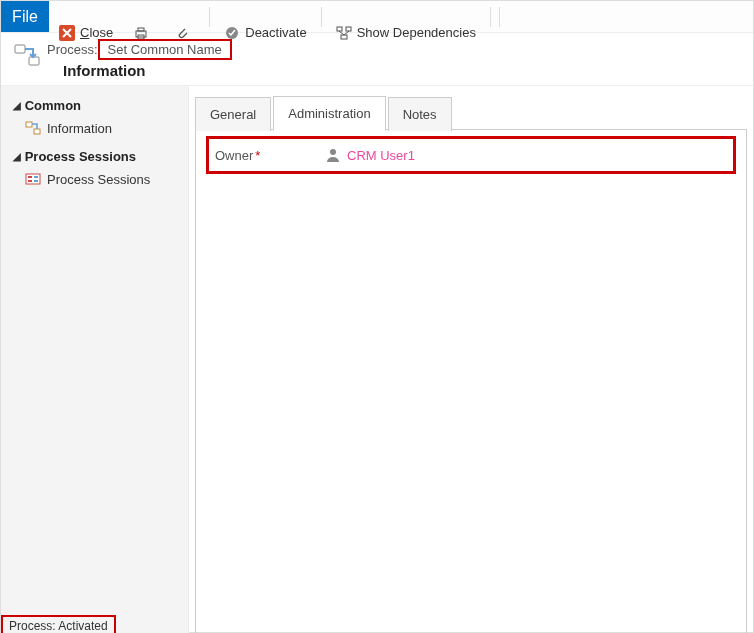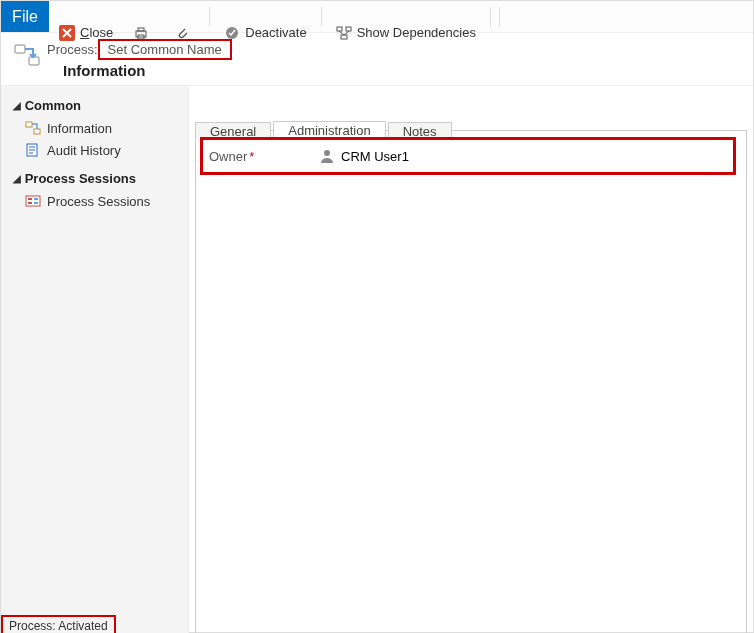--- a/index.html
+++ b/index.html
@@ -95,50 +95,50 @@
     padding: 2px 6px;
     border: 2px solid #c00;
     font-size: 12px;
   }
   .status-bar b { font-weight: normal; }
 
   
   .main { flex: 1; padding: 8px 6px 0 6px; display:flex; flex-direction:column;}
   .tabs { display: flex; align-items: flex-end; border-bottom: 1px solid #ccc; }
   .tab {
-    padding: 1px 14px;
+    padding: 9px 14px;
     border: 1px solid #ccc;
     border-bottom: none;
     background: #f5f5f5;
     margin-right: 2px;
     cursor: pointer;
     color: #444;
     position: relative;
-    top: 10px;
-  }
-  .tab.active { background: #fff; border-bottom: 1px solid #fff; margin-top: 17px; }
+    top: 2px;
+  }
+  .tab.active { background: #fff; border-bottom: 1px solid #fff; }
 
   .form-area {
     border: 1px solid #ccc; border-top: none;
     flex: 1;
     padding: 0;
     position: relative;
   }
   .owner-highlight {
     border: 3px solid #c00;
-    margin: 6px 10px 0 4px;
+    margin: 6px 10px 0 10px;
     padding: 8px 6px 8px 6px;
     display: flex; align-items: flex-end;
   }
   .field-row { display: flex; align-items: center; padding: 8px 6px; margin: 0 10px; border-top: 1px solid #eee;}
   .field-label { width: 100px; color: #555; }
   .req { color: #c00; margin-left: 2px; }
   .owner-value {
     display: flex; align-items: center;
-    color: #000000;
+    color: #ec4899;
     margin-left: 10px;
   }
   .owner-value .icon { margin-right: 6px; }
 
   .caret-down { width:0;height:0;border-left:4px solid transparent;border-right:4px solid transparent;border-top:5px solid #555;display:inline-block;margin-left:4px;vertical-align:middle;}
 </style>
 </head>
 <body>
 
 <div class="app">
@@ -236,29 +236,20 @@
       </div>
       <div class="side-item">
         <span class="icon">
           <svg viewBox="0 0 16 16">
               <rect x="1" y="2" width="6" height="5" fill="#fff" stroke="#c28d3b"></rect>
               <rect x="9" y="9" width="6" height="5" fill="#fff" stroke="#c28d3b"></rect>
               <path d="M7 4 H12 V9" stroke="#6aa0d8" fill="none" stroke-width="1.5"></path>
             </svg>
         </span>
         <span>Information</span>
-      </div>
-      <div class="side-item">
-        <span class="icon">
-          <svg viewBox="0 0 16 16">
-              <rect x="2" y="2" width="10" height="12" fill="#fff" stroke="#2a6bbf"></rect>
-              <path d="M4 5 H10 M4 8 H10 M4 11 H8" stroke="#2a6bbf"></path>
-            </svg>
-        </span>
-        <span>Audit History</span>
       </div>
 
       <div style="height:8px"></div>
 
       <div class="side-group-header">
         <span class="caret">◢</span>
         <span>Process Sessions</span>
       </div>
       <div class="side-item">
         <span class="icon">

